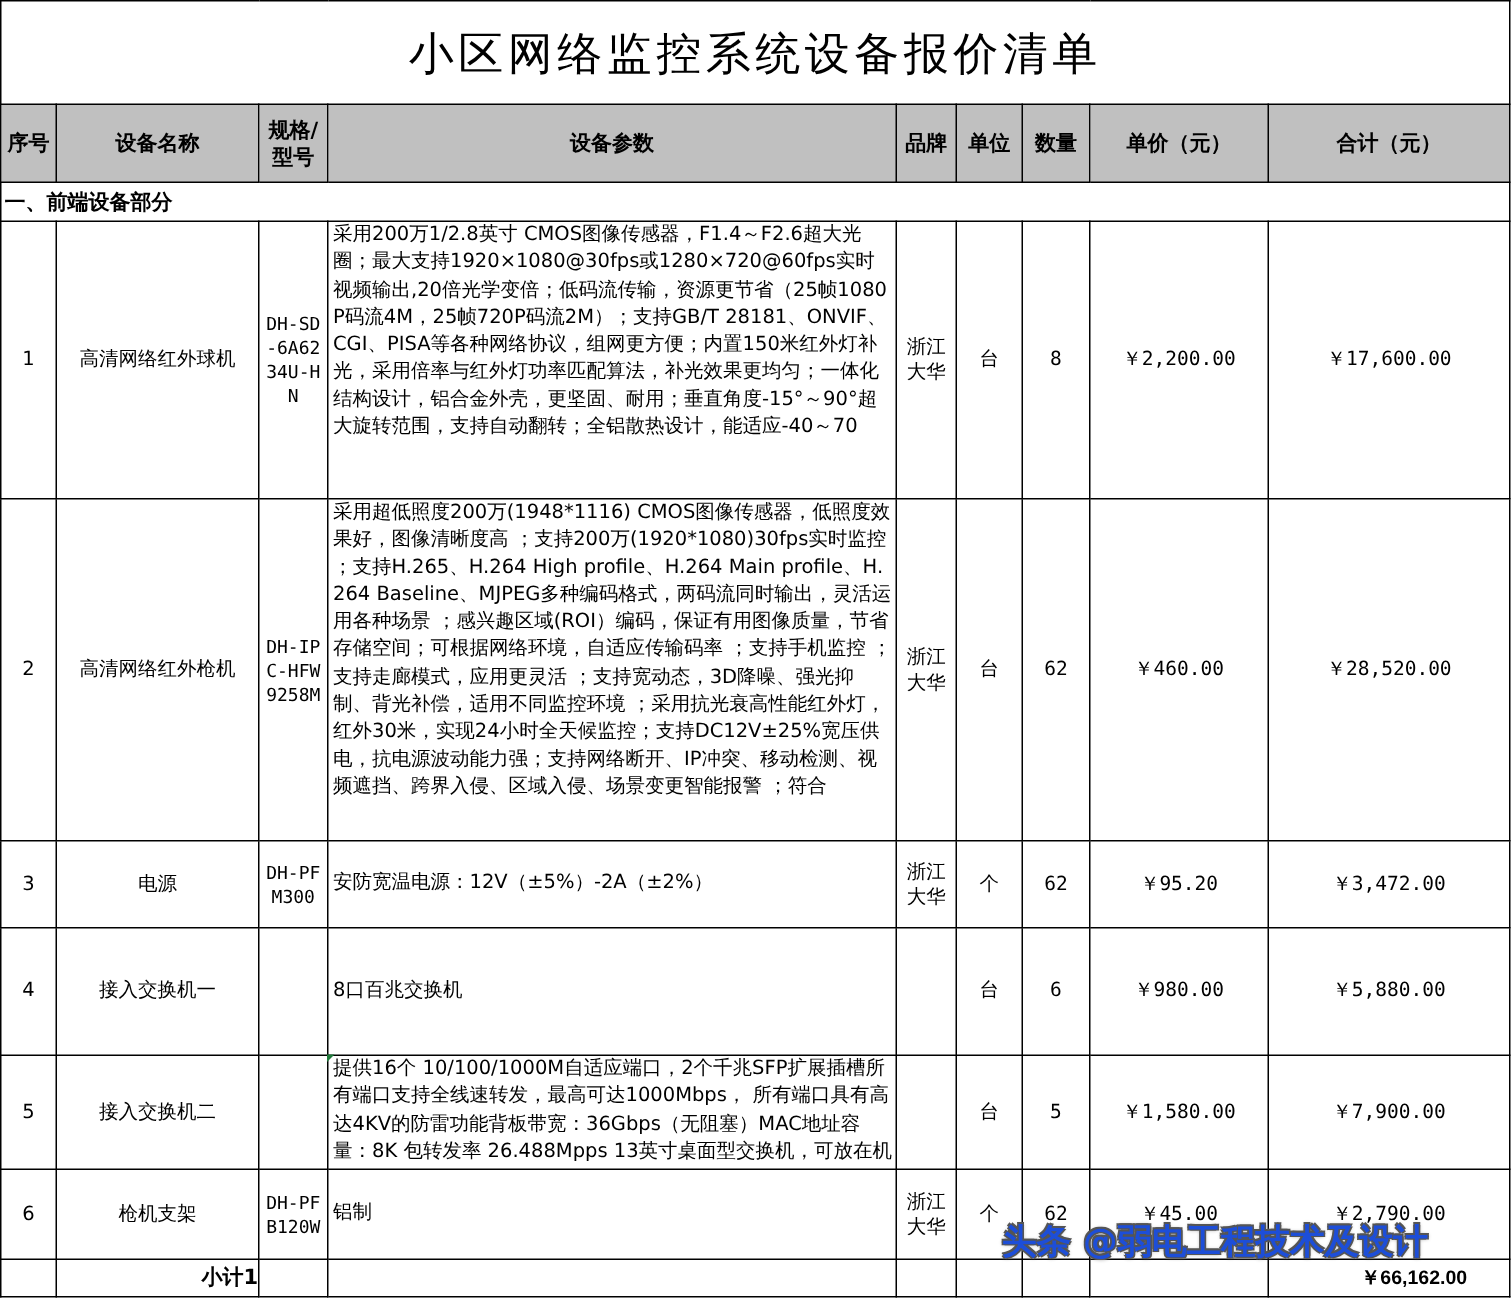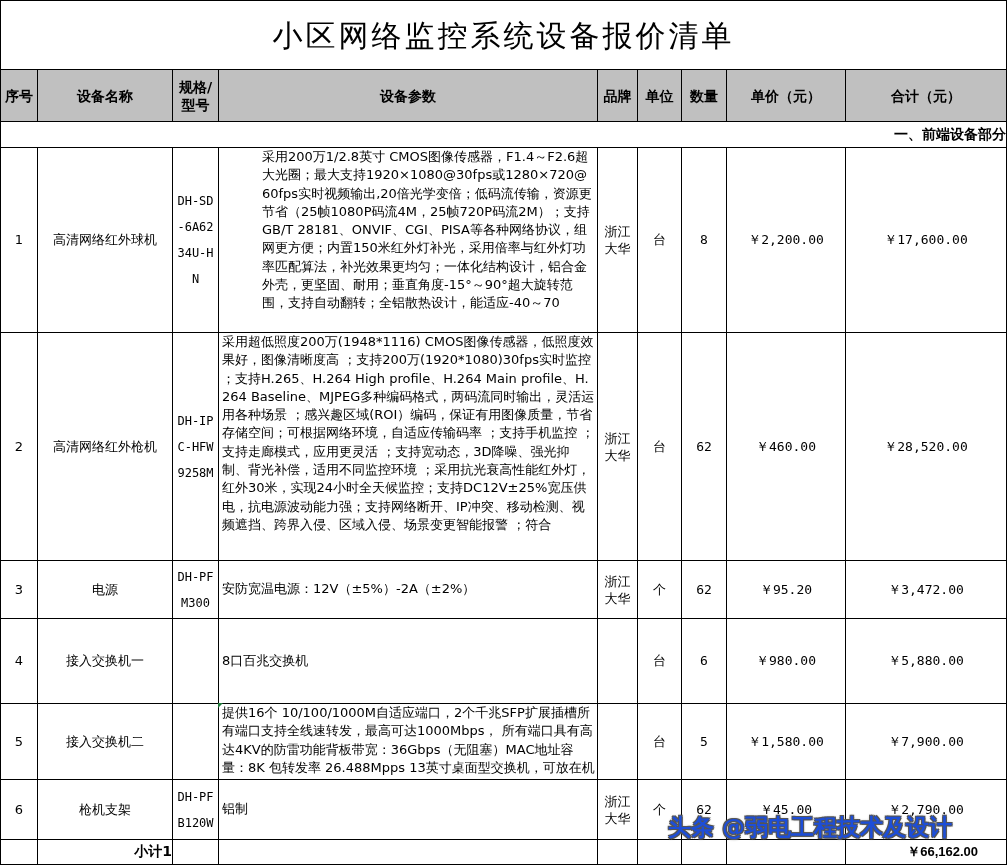--- a/index.html
+++ b/index.html
@@ -3,33 +3,33 @@
 <meta charset="utf-8">
 <style>
   * { box-sizing: border-box; margin: 0; padding: 0; }
   html, body { width: 1008px; height: 866px; background: #ffffff; overflow: hidden; }
   body { font-family: "DejaVu Sans", "Liberation Sans", sans-serif; color: #000; position: relative; }
   .sheet { position: absolute; left: 0; top: 0; width: 1006px; height: 865px; }
   table { border-collapse: collapse; table-layout: fixed; width: 1006px; }
   td, th { border: 1.5px solid #000; overflow: hidden; vertical-align: middle; }
   .title-cell { height: 69px; text-align: center; font-family: "DejaVu Serif", "Liberation Serif", serif; font-size: 30px; letter-spacing: 3px; font-weight: normal; padding-top: 2px; border-radius: 19px; }
   .hdr th { background: #c0c0c0; height: 52px; font-size: 14px; font-weight: bold; text-align: center; line-height: 18px; }
-  .section td { height: 26px; font-size: 14px; font-weight: bold; text-align: right; padding-left: 2px; border-left: 1.5px solid #000; border-right: 1.5px solid #000; }
+  .section td { height: 26px; font-size: 14px; font-weight: bold; text-align: left; padding-left: 2px; border-left: 1.5px solid #000; border-right: 1.5px solid #000; }
   .row td { font-size: 13px; text-align: center; line-height: 18px; }
   .row td.spec { text-align: left; padding: 0 2px 0 3px; vertical-align: top; font-size: 13px; line-height: 18.3px; word-break: break-all; }
   .row td.spec.mid { vertical-align: middle; }
-  .row td.model { font-family: "DejaVu Sans Mono", "Liberation Mono", monospace; font-size: 12px; line-height: 26px; word-break: break-all; padding: 0 1px; }
+  .row td.model { font-family: "DejaVu Sans Mono", "Liberation Mono", monospace; font-size: 12px; line-height: 16px; word-break: break-all; padding: 0 1px; }
   .row td.num { font-family: "DejaVu Sans Mono", "Liberation Mono", monospace; font-size: 13px; }
   .row td.brand { font-size: 13px; line-height: 17px; padding: 0 2px; }
   .subtotal td { height: 25px; font-size: 14px; }
   .subtotal td.label { font-weight: bold; text-align: right; }
   .subtotal td.total { font-weight: bold; text-align: right; padding-right: 28px; font-family: Liberation Sans, sans-serif; font-size: 13px; }
   .clip { overflow: hidden; }
   .r1 { height: 185px; } .r2 { height: 228px; } .r3 { height: 58px; } .r4 { height: 85px; } .r5 { height: 76px; } .r6 { height: 60px; }
-  .clip.r1 { max-height: 183px; margin-left: 40px; } .clip.r2 { max-height: 226px; } .clip.r5 { max-height: 74px; }
+  .clip.r1 { max-height: 183px; } .clip.r2 { max-height: 226px; } .clip.r5 { max-height: 74px; }
   .green-mark { position: absolute; left: 218px; top: 703px; width: 0; height: 0; border-top: 5px solid #1f7a3a; border-right: 5px solid transparent; }
   .watermark { position: absolute; left: 668px; top: 812px; font-size: 23px; color: #1d4ed8; font-weight: bold;
     text-shadow: -1px -1px 0 #555, 1px -1px 0 #555, -1px 1px 0 #555, 1px 1px 0 #555, 0 0 3px #888; letter-spacing: 0px; white-space: nowrap; }
 </style>
 </head>
 <body>
 
 <div class="sheet">
   <table>
     <colgroup>

